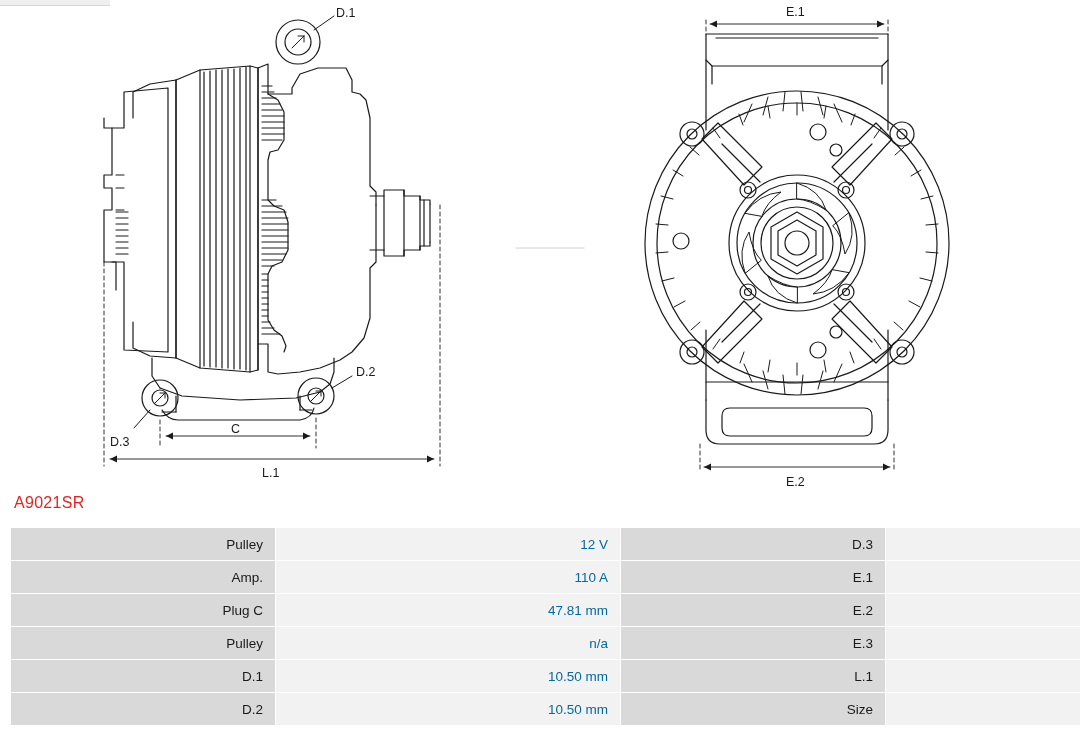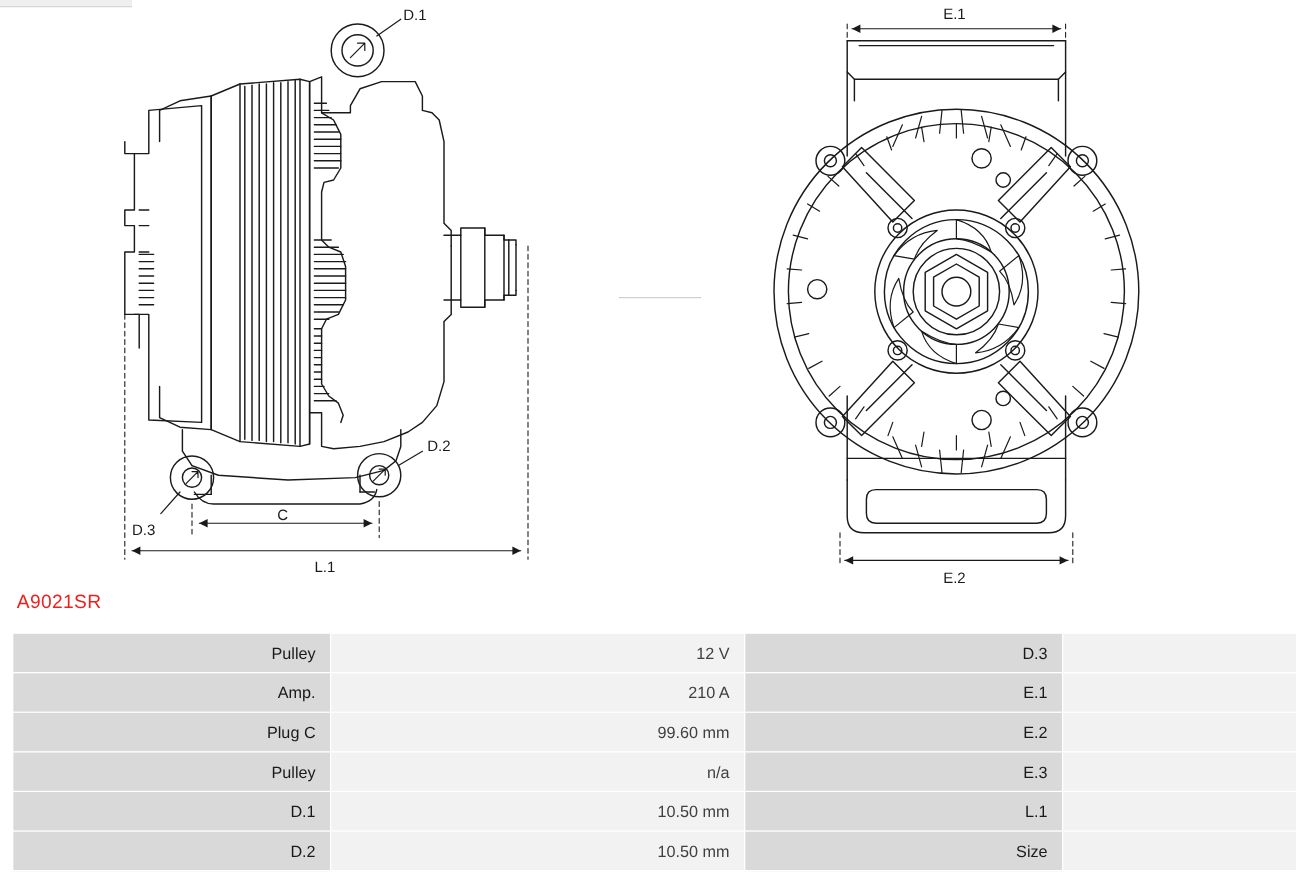--- a/index.html
+++ b/index.html
@@ -57,21 +57,21 @@
   }
   .spec-table td.label {
     background: #d9d9d9;
     text-align: right;
     color: #1a1a1a;
     width: 240px;
   }
   .spec-table td.value {
     background: #f2f2f2;
     text-align: right;
-    color: #404040;
+    color: #0369a1;
     width: 320px;
   }
   .top-strip {
     position: absolute;
     left: 0;
     top: 0;
     width: 110px;
     height: 5px;
     background: #efefef;
     border-bottom: 1px solid #d7d7d7;
@@ -261,27 +261,27 @@
   <table class="spec-table">
     <tbody>
       <tr>
         <td class="label">Pulley</td>
         <td class="value">12 V</td>
         <td class="label">D.3</td>
         <td class="value">14.00 mm</td>
       </tr>
       <tr>
         <td class="label">Amp.</td>
-        <td class="value">210 A</td>
+        <td class="value">110 A</td>
         <td class="label">E.1</td>
         <td class="value">55.50 mm</td>
       </tr>
       <tr>
         <td class="label">Plug C</td>
-        <td class="value">99.60 mm</td>
+        <td class="value">47.81 mm</td>
         <td class="label">E.2</td>
         <td class="value">55.00 mm</td>
       </tr>
       <tr>
         <td class="label">Pulley</td>
         <td class="value">n/a</td>
         <td class="label">E.3</td>
         <td class="value">55.00 mm</td>
       </tr>
       <tr>

